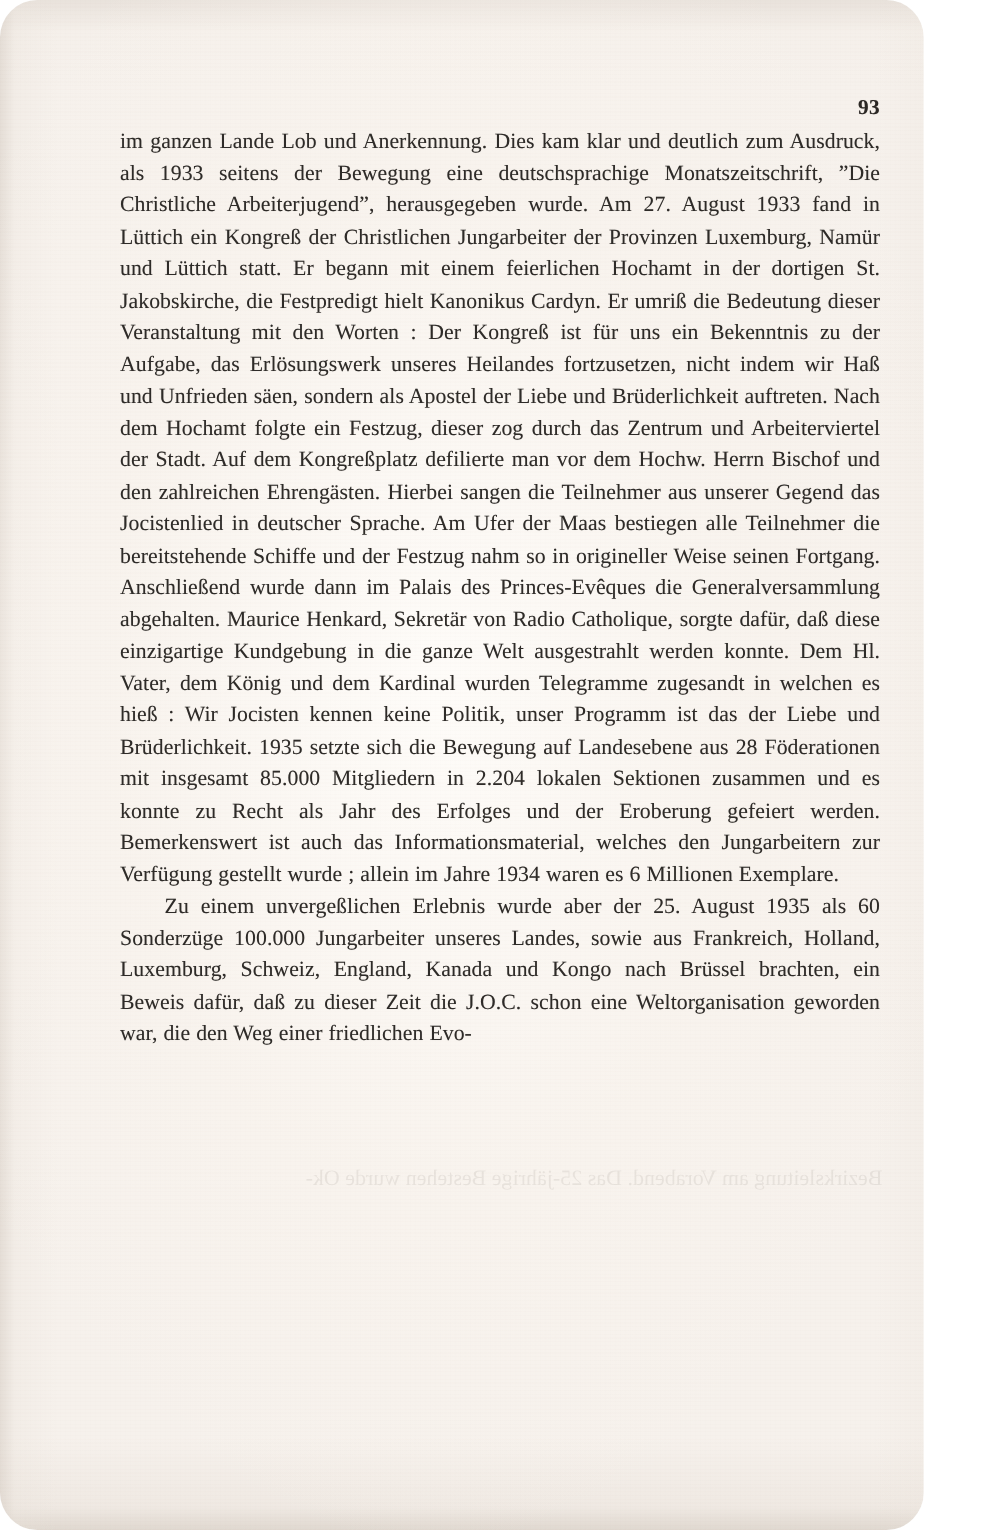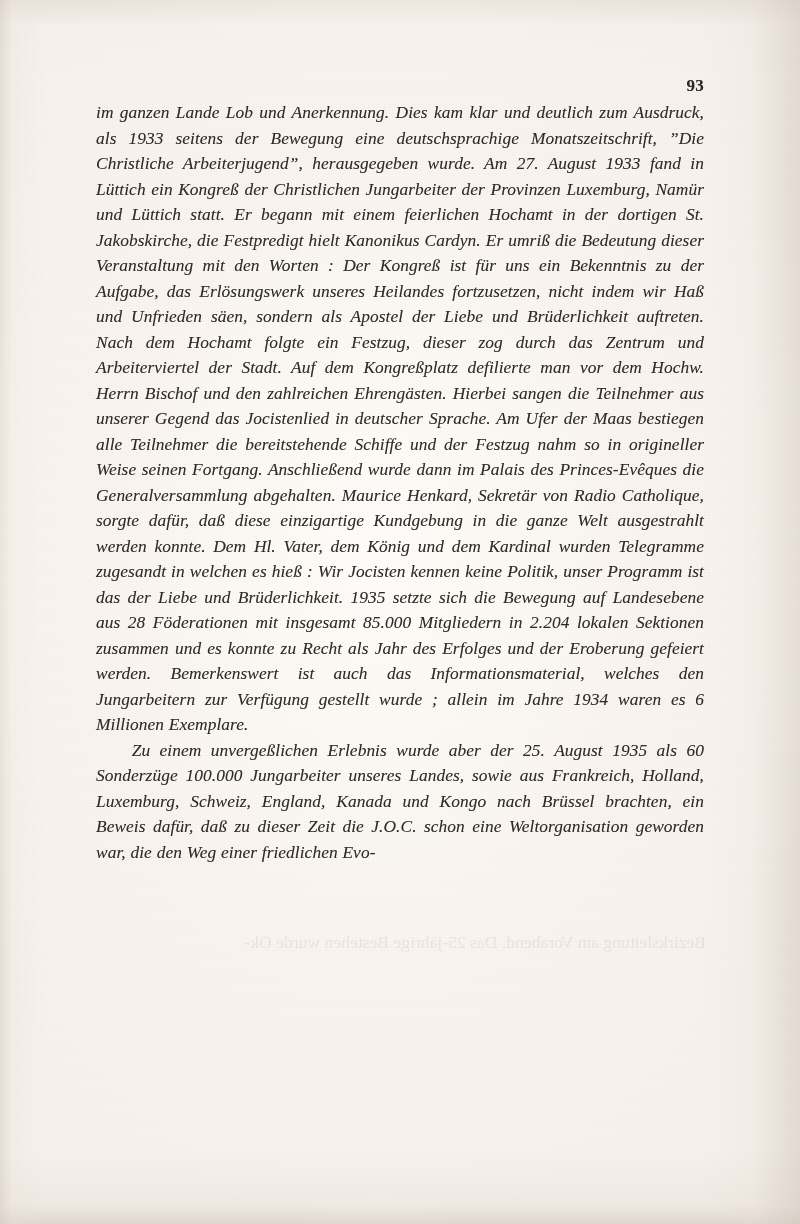--- a/index.html
+++ b/index.html
@@ -5,21 +5,21 @@
 <style>
   html, body {
     margin: 0;
     padding: 0;
     background: #ffffff;
   }
 
   
   .page {
     position: relative;
-    width: 800px;
+    width: 739px;
     height: 1224px;
     margin: 0;
     overflow: hidden;
     background-color: #f6f1ec;
     
     background-image:
       radial-gradient(ellipse 78% 72% at 47% 45%,
           rgba(255,253,250,0.92) 0%,
           rgba(250,245,239,0.55) 45%,
           rgba(236,228,219,0.00) 78%),
@@ -32,20 +32,21 @@
           rgba(206,196,186,0.50) 800px),
       linear-gradient(180deg,
           rgba(214,205,196,0.42) 0px,
           rgba(240,234,227,0.16) 26px,
           rgba(247,243,238,0.00) 70px,
           rgba(247,243,238,0.00) 1150px,
           rgba(224,215,206,0.30) 1205px,
           rgba(203,193,182,0.52) 1224px);
     font-family: "Liberation Serif", "DejaVu Serif", serif;
     color: #2e2b28;
+    border-radius: 30px;
     -webkit-font-smoothing: antialiased;
   }
 
   
   .grain {
     position: absolute;
     inset: 0;
     pointer-events: none;
     opacity: 0.30;
     background-image:
@@ -90,21 +91,20 @@
     letter-spacing: 0.3px;
     color: #2b2724;
   }
 
   
   .textblock {
     position: absolute;
     left: 96px;
     top: 100px;
     width: 608px;
-    font-style: italic;
   }
 
   .para {
     margin: 0;
     font-size: 17.4px;
     line-height: 25.5px;
     text-align: justify;
     text-justify: inter-word;
     color: #2e2b28;
     letter-spacing: 0.05px;

